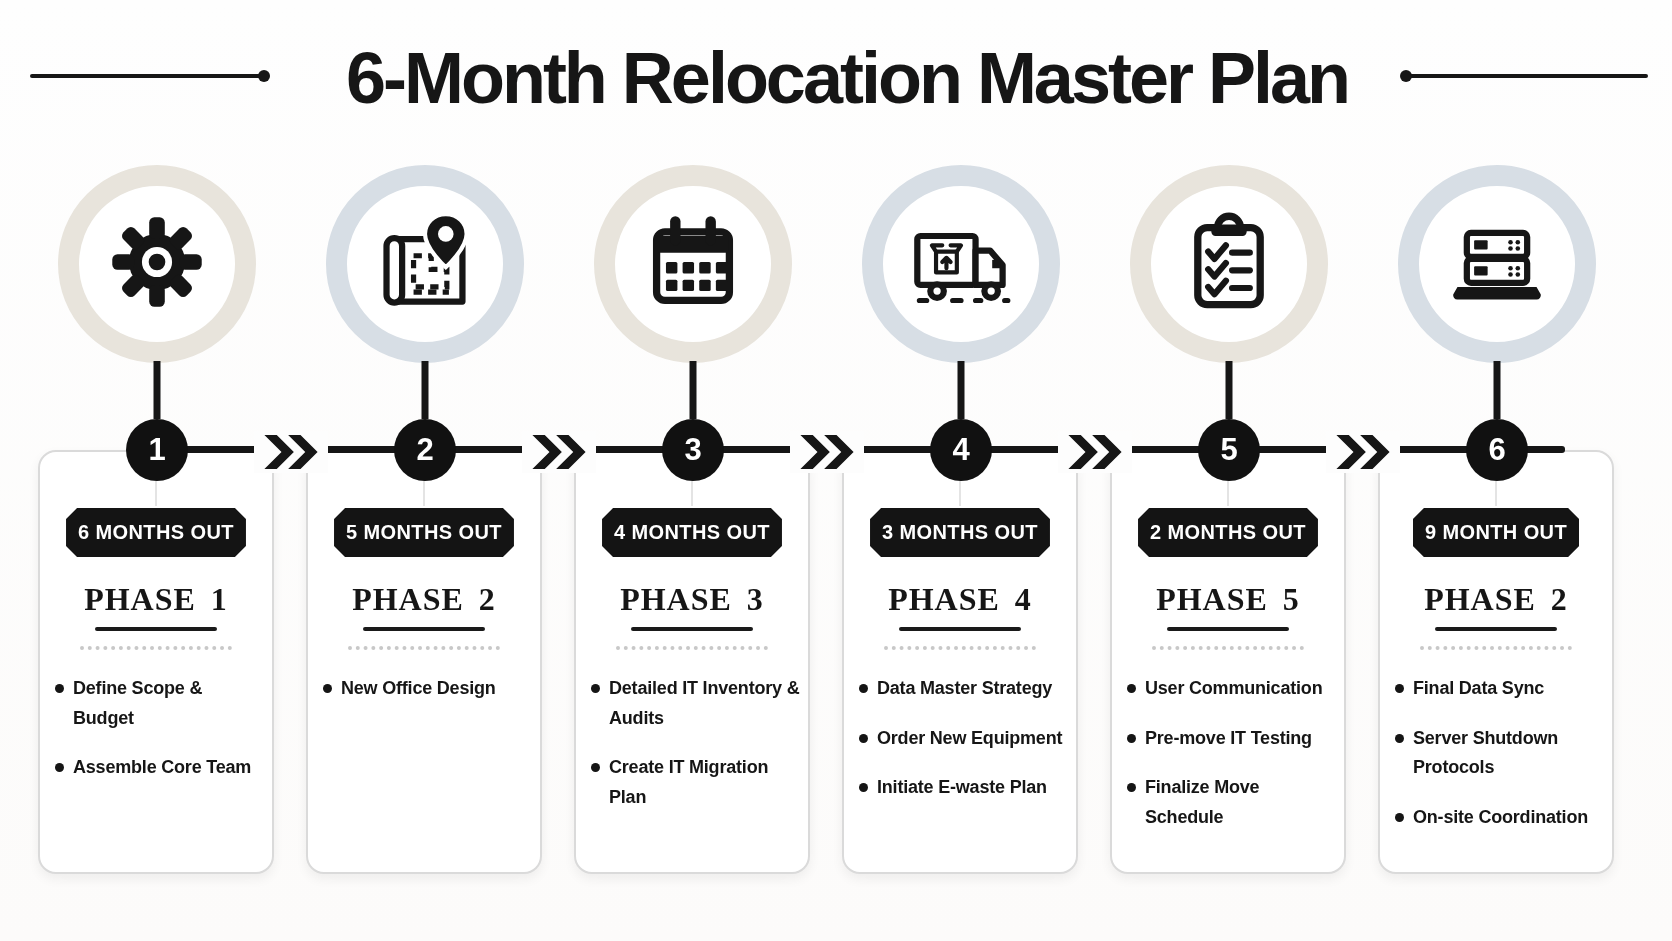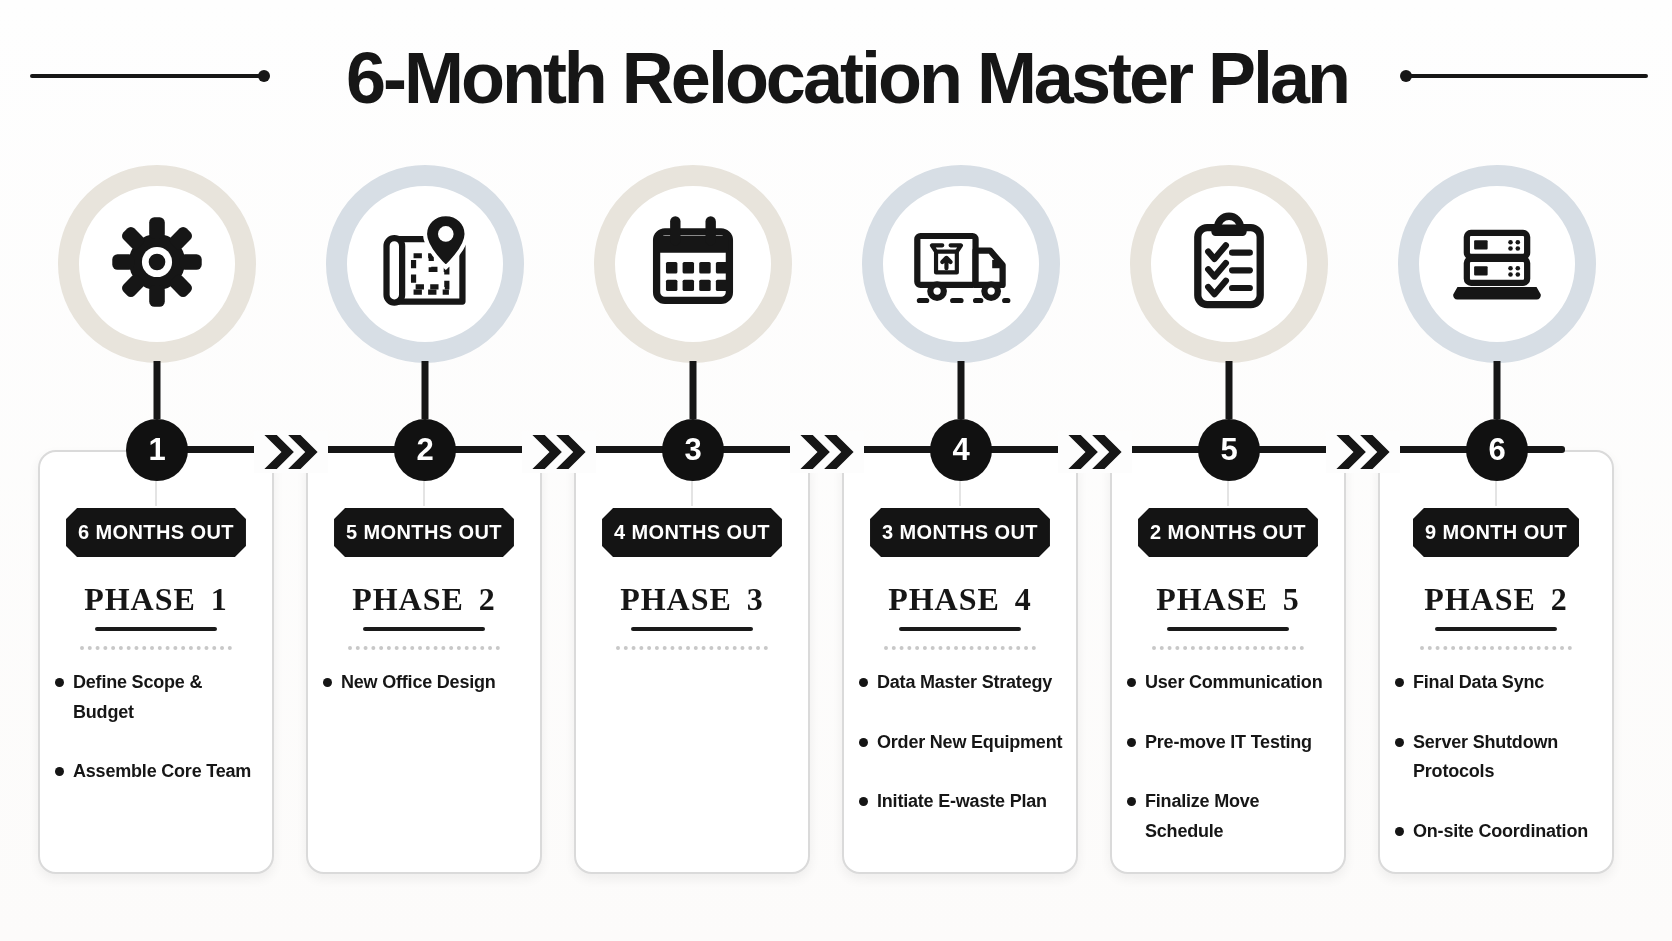--- a/index.html
+++ b/index.html
@@ -45,21 +45,21 @@
   .card-vline{position:absolute;top:0;left:50%;transform:translateX(-50%);width:2px;height:54px;background:#e4e4e4;}
   .month-badge{
     background:#141414;color:#fff;font-size:20px;font-weight:bold;letter-spacing:.4px;
     height:49px;display:flex;align-items:center;justify-content:center;
     padding:0 12px;white-space:nowrap;
     clip-path:polygon(11px 0,calc(100% - 11px) 0,100% 11px,100% calc(100% - 11px),calc(100% - 11px) 100%,11px 100%,0 calc(100% - 11px),0 11px);
   }
   .phase-title{margin-top:24px;font-size:32px;font-weight:bold;letter-spacing:1px;word-spacing:6px;font-family:Liberation Serif, serif;}
   .phase-underline{margin-top:9px;width:122px;height:4px;background:#1a1a1a;border-radius:2px;}
   .phase-dotted{margin-top:15px;width:152px;border-top:4px dotted #c8c8c8;}
-  .items{margin-top:18px;width:100%;box-sizing:border-box;padding:0 8px 0 15px;display:flex;flex-direction:column;gap:30px;}
+  .items{margin-top:24px;width:100%;box-sizing:border-box;padding:0 8px 0 15px;display:flex;flex-direction:column;gap:20px;}
   .item{display:flex;gap:9px;font-size:18px;font-weight:bold;line-height:1.65;letter-spacing:-0.2px;text-align:left;}
   .bullet-dot{flex:none;width:9px;height:9px;border-radius:50%;background:#151515;margin-top:10px;}
   
   .timeline-line{position:absolute;left:157px;top:446px;width:1408px;height:7px;background:#161616;border-radius:3px;z-index:3;}
   .chevron{
     position:absolute;top:431px;transform:translateX(-50%);z-index:4;
     background:#fdfdfd;padding:2px 8px;line-height:0;
   }
   .chevron svg{width:58px;height:38px;}
 </style>
@@ -170,20 +170,30 @@
             </svg></span>
         </div>
     <div class="vstub"></div>
     <div class="num-badge">3</div>
     <div class="card">
       <div class="card-vline"></div>
       <div class="month-badge">4 MONTHS OUT</div>
       <div class="phase-title">PHASE 3</div>
       <div class="phase-underline"></div>
       <div class="phase-dotted"></div>
+      <div class="items">
+            <div class="item">
+              <span class="bullet-dot"></span>
+              <span>Detailed IT Inventory &amp; Audits</span>
+            </div>
+            <div class="item">
+              <span class="bullet-dot"></span>
+              <span>Create IT Migration Plan</span>
+            </div>
+          </div>
     </div>
   </div>
 
   <div class="phase-col" style="--cx: 961px;">
     <div class="ring" style="border-color: rgb(215, 222, 229);">
           <span><svg viewBox="0 0 100 100">
       <g stroke="#161616" stroke-width="6" fill="#fff" stroke-linejoin="round">
         <rect x="8" y="25" width="56" height="47" rx="3"></rect>
         <path d="M64 39 h14 l12 14 v19 h-26 z"></path>
       </g>

